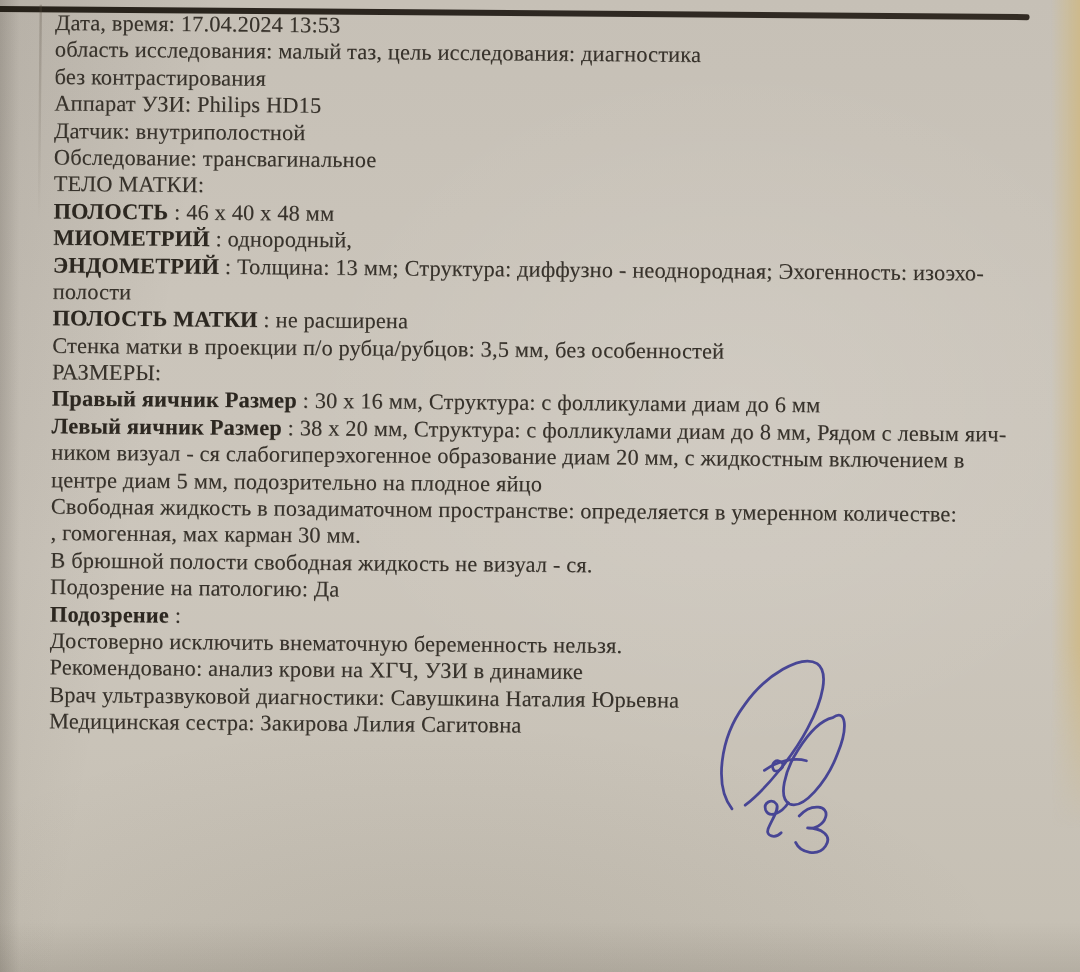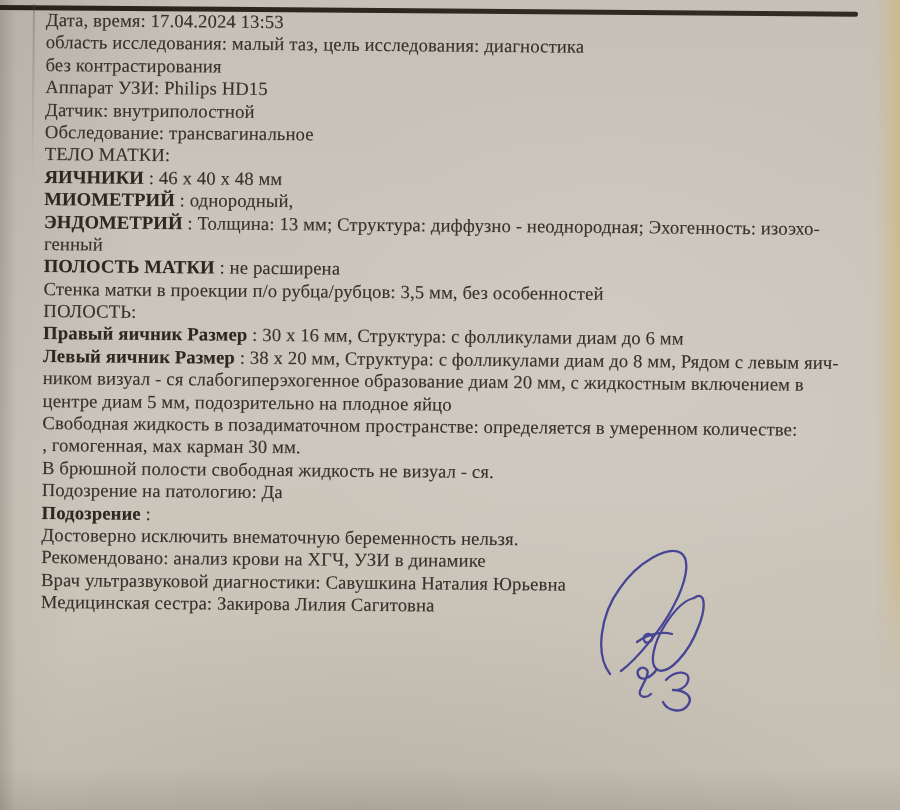--- a/index.html
+++ b/index.html
@@ -105,27 +105,27 @@
   <div class="vignette-bottom"></div>
 
   <div class="content">
       <div class="line"><span class="seg">Дата, время: 17.04.2024 13:53</span></div>
       <div class="line"><span class="seg">область исследования: малый таз, цель исследования: диагностика</span></div>
       <div class="line"><span class="seg">без контрастирования</span></div>
       <div class="line"><span class="seg">Аппарат УЗИ: Philips HD15</span></div>
       <div class="line"><span class="seg">Датчик: внутриполостной</span></div>
       <div class="line"><span class="seg">Обследование: трансвагинальное</span></div>
       <div class="line"><span class="seg">ТЕЛО МАТКИ:</span></div>
-      <div class="line"><span class="seg bold">ЯИЧНИКИ</span><span class="seg"> : 46 х 40 х 48 мм</span></div>
+      <div class="line"><span class="seg bold">ПОЛОСТЬ</span><span class="seg"> : 46 х 40 х 48 мм</span></div>
       <div class="line"><span class="seg bold">МИОМЕТРИЙ</span><span class="seg"> : однородный,</span></div>
       <div class="line"><span class="seg bold">ЭНДОМЕТРИЙ</span><span class="seg"> : Толщина: 13 мм; Структура: диффузно - неоднородная; Эхогенность: изоэхо-</span></div>
-      <div class="line"><span class="seg">генный</span></div>
+      <div class="line"><span class="seg">полости</span></div>
       <div class="line"><span class="seg bold">ПОЛОСТЬ МАТКИ</span><span class="seg"> : не расширена</span></div>
       <div class="line"><span class="seg">Стенка матки в проекции п/о рубца/рубцов: 3,5 мм, без особенностей</span></div>
-      <div class="line"><span class="seg">ПОЛОСТЬ:</span></div>
+      <div class="line"><span class="seg">РАЗМЕРЫ:</span></div>
       <div class="line"><span class="seg bold">Правый яичник Размер</span><span class="seg"> : 30 х 16 мм, Структура: с фолликулами диам до 6 мм</span></div>
       <div class="line"><span class="seg bold">Левый яичник Размер</span><span class="seg"> : 38 х 20 мм, Структура: с фолликулами диам до 8 мм, Рядом с левым яич-</span></div>
       <div class="line"><span class="seg">ником визуал - ся слабогиперэхогенное образование диам 20 мм, с жидкостным включением в</span></div>
       <div class="line"><span class="seg">центре диам 5 мм, подозрительно на плодное яйцо</span></div>
       <div class="line"><span class="seg">Свободная жидкость в позадиматочном пространстве: определяется в умеренном количестве:</span></div>
       <div class="line"><span class="seg">, гомогенная, мах карман 30 мм.</span></div>
       <div class="line"><span class="seg">В брюшной полости свободная жидкость не визуал - ся.</span></div>
       <div class="line"><span class="seg">Подозрение на патологию: Да</span></div>
       <div class="line"><span class="seg bold">Подозрение</span><span class="seg"> :</span></div>
       <div class="line"><span class="seg">Достоверно исключить внематочную беременность нельзя.</span></div>

